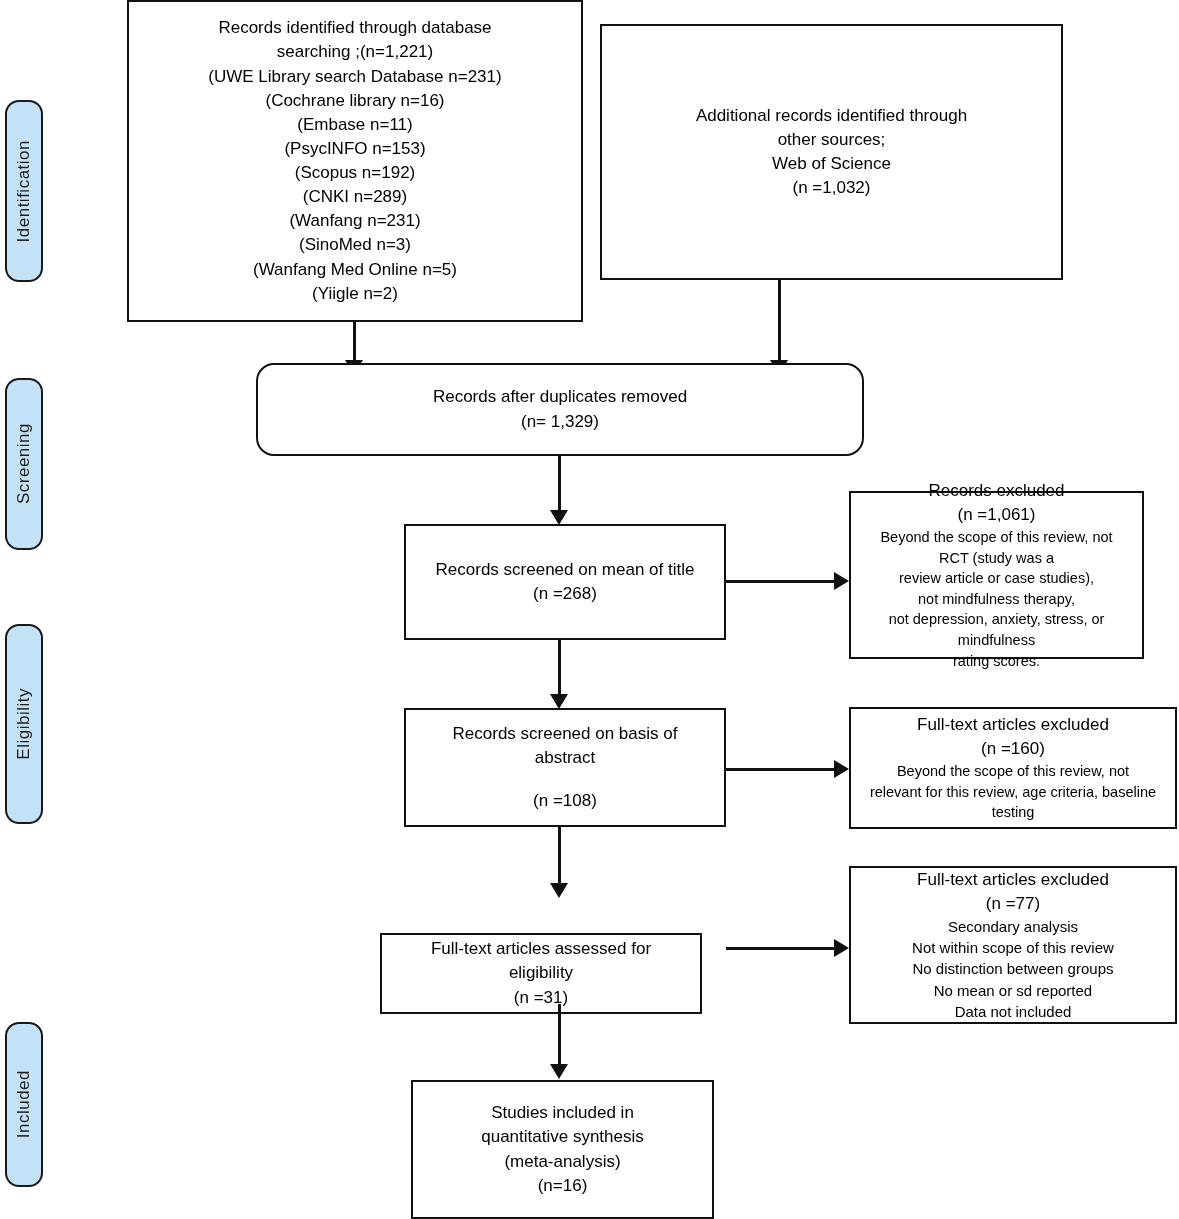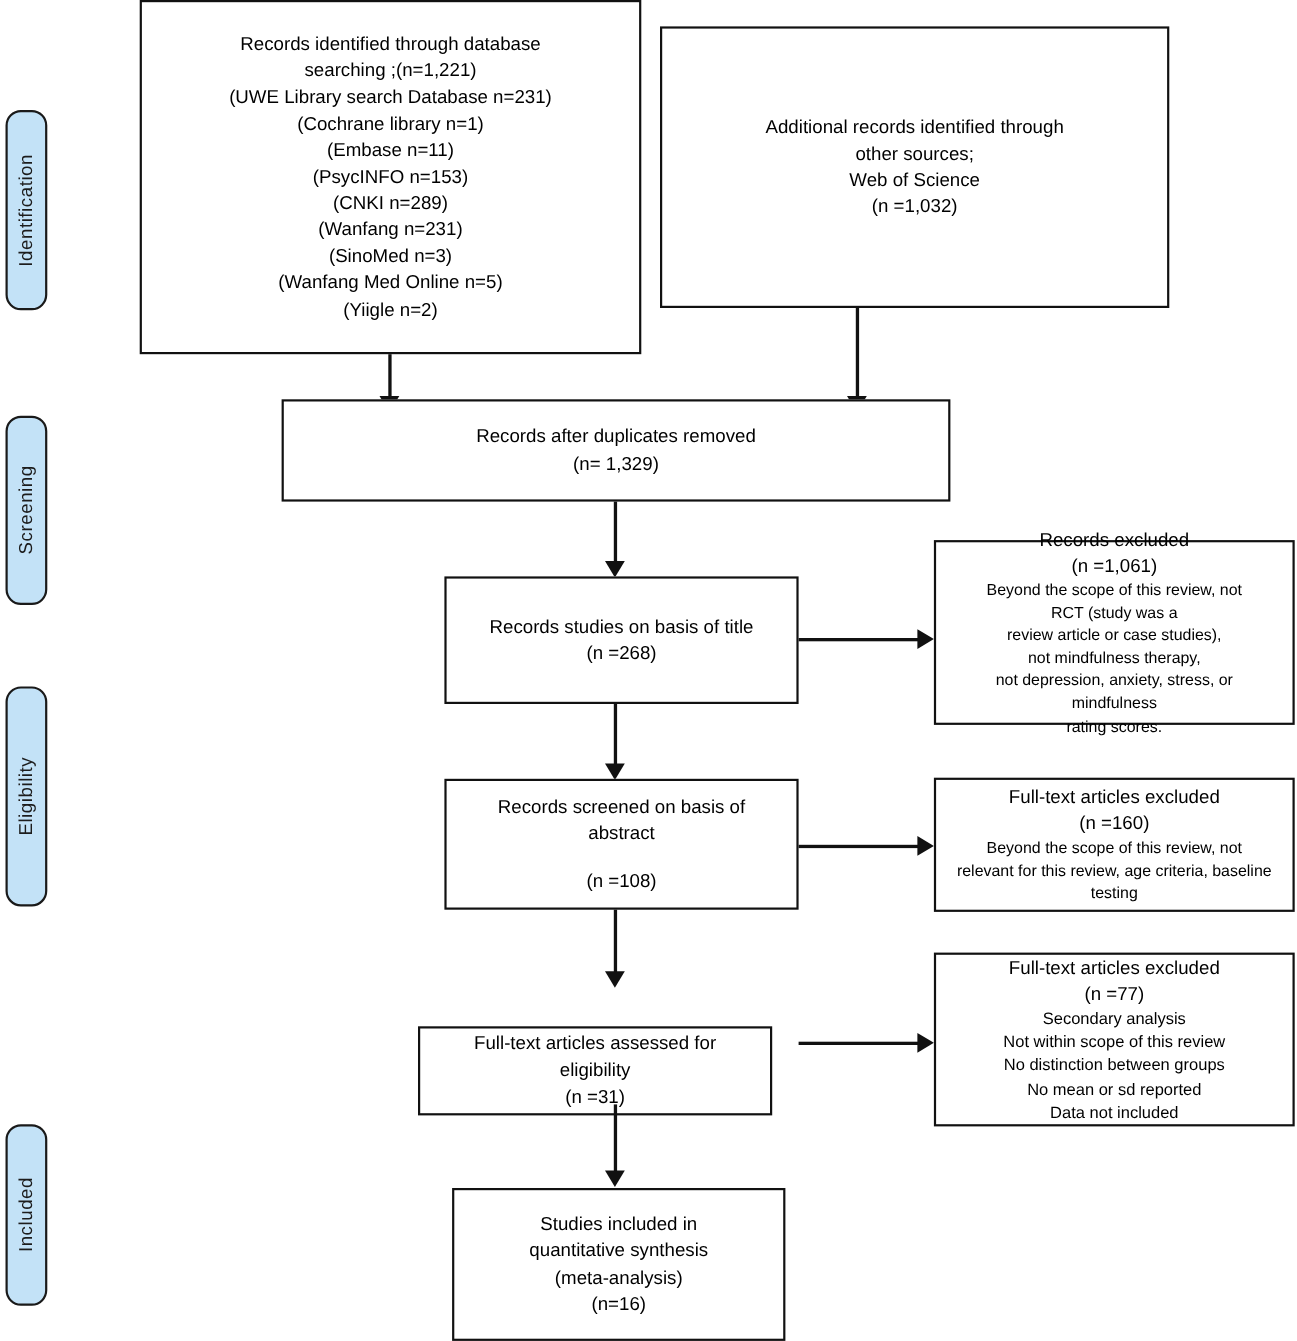--- a/index.html
+++ b/index.html
@@ -109,60 +109,61 @@
   </div>
 
   <div class="stage-pill" style="left:5px; top:1022px; width:38px; height:165px;">
     <span class="stage-text">Included</span>
   </div>
 
   <div class="flow-box fs-main" style="left:127px; top:0px; width:456px; height:322px;">
     <span class="line">Records identified through database</span>
     <span class="line">searching ;(n=1,221)</span>
     <span class="line">(UWE Library search Database n=231)</span>
-    <span class="line">(Cochrane library n=1)</span>
+    <span class="line">(Cochrane library n=16)</span>
     <span class="line">(Embase n=11)</span>
     <span class="line">(PsycINFO n=153)</span>
+    <span class="line">(Scopus n=192)</span>
     <span class="line">(CNKI n=289)</span>
     <span class="line">(Wanfang n=231)</span>
     <span class="line">(SinoMed n=3)</span>
     <span class="line">(Wanfang Med Online n=5)</span>
     <span class="line">(Yiigle n=2)</span>
   </div>
 
   <div class="flow-box fs-main" style="left:600px; top:24px; width:463px; height:256px;">
     <span class="line">Additional records identified through</span>
     <span class="line">other sources;</span>
     <span class="line">Web of Science</span>
     <span class="line">(n =1,032)</span>
   </div>
 
   <div class="v-line" style="left:353px; top:322px; height:40px;"></div>
   <div class="arrow-down" style="left:345px; top:360px;"></div>
 
   <div class="v-line" style="left:778px; top:280px; height:82px;"></div>
   <div class="arrow-down" style="left:770px; top:360px;"></div>
 
-  <div class="flow-box fs-main" style="left:256px; top:363px; width:608px; height:93px;">
+  <div class="flow-box fs-main" style="left:256px; top:363px; width:608px; height:93px;border-radius:18px;">
     <span class="line">Records after duplicates removed</span>
     <span class="line">(n= 1,329)</span>
   </div>
 
   <div class="v-line" style="left:558px; top:456px; height:56px;"></div>
   <div class="arrow-down" style="left:550px; top:510px;"></div>
 
   <div class="flow-box fs-main" style="left:404px; top:524px; width:322px; height:116px;">
-    <span class="line">Records studies on basis of title</span>
+    <span class="line">Records screened on mean of title</span>
     <span class="line">(n =268)</span>
   </div>
 
   <div class="h-line" style="left:726px; top:580px; width:112px;"></div>
   <div class="arrow-right" style="left:834px; top:572px;"></div>
 
-  <div class="flow-box" style="left:849px; top:491px; width:328px; height:168px;">
+  <div class="flow-box" style="left:849px; top:491px; width:295px; height:168px;">
     <span class="line fs-main">Records excluded</span>
     <span class="line fs-main">(n =1,061)</span>
     <span class="line fs-small">Beyond the scope of this review, not</span>
     <span class="line fs-small">RCT (study was a</span>
     <span class="line fs-small">review article or case studies),</span>
     <span class="line fs-small">not mindfulness therapy,</span>
     <span class="line fs-small">not depression, anxiety, stress, or mindfulness</span>
     <span class="line fs-small">rating scores.</span>
   </div>
 

